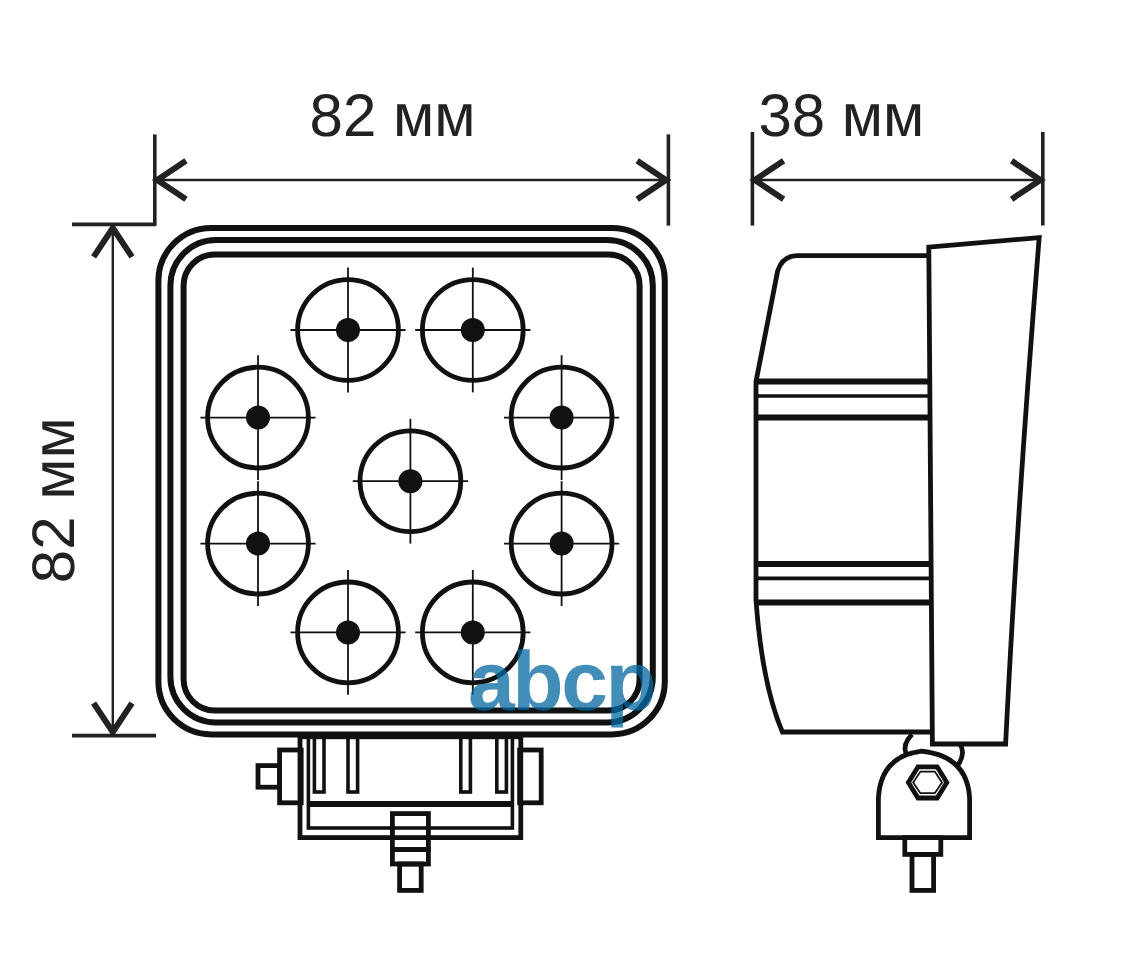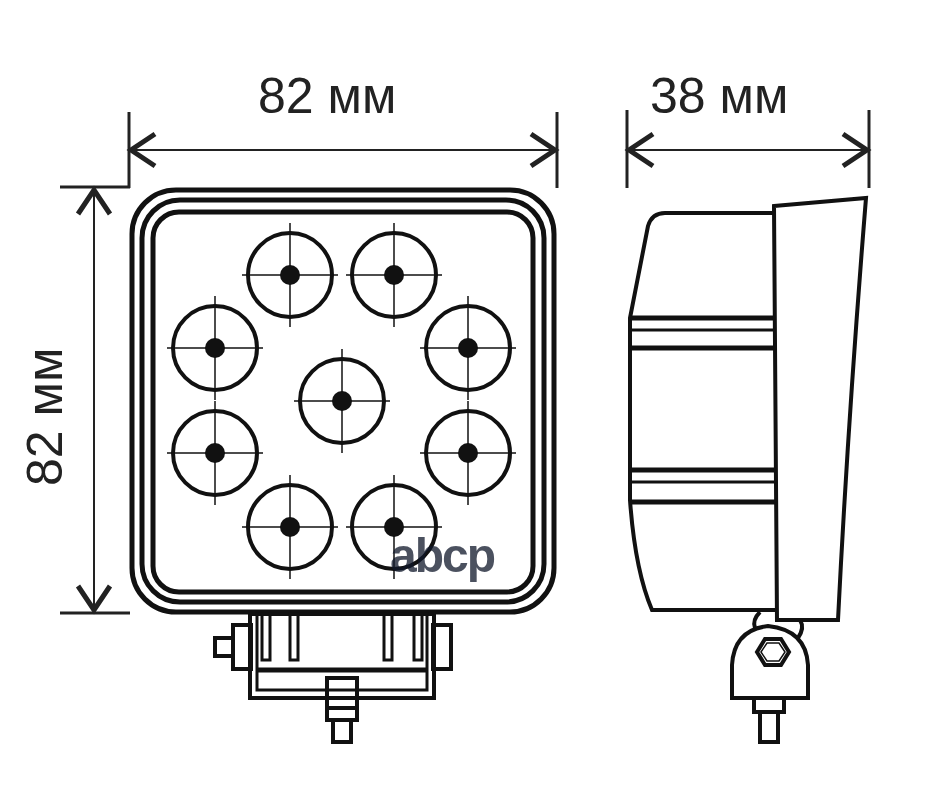--- a/index.html
+++ b/index.html
@@ -1,21 +1,21 @@
 <!DOCTYPE html>
 <html><head>
   <meta charset="utf-8">
   <style>
     html, body { margin: 0; padding: 0; background: #ffffff; }
     body { width: 952px; height: 800px; position: relative; overflow: hidden; font-family: "Liberation Sans", "DejaVu Sans", sans-serif; }
     .label { position: absolute; font-size: 50px; color: #222222; letter-spacing: 0px; white-space: nowrap; line-height: 1; }
     #lbl-width { left: 258px; top: 71px; }
-    #lbl-depth { left: 650px; top: 71px; }
+    #lbl-depth { left: 632px; top: 71px; }
     #lbl-height { left: 16px; top: 400px; transform-origin: 0 0; transform: translate(0, 0) rotate(-90deg); width: 180px; position:absolute; }
-    #watermark { position: absolute; left: 390px; top: 528px; font-size: 48px; font-weight: bold; color: #0f172a; opacity: 0.75; letter-spacing: -2px; }
+    #watermark { position: absolute; left: 390px; top: 528px; font-size: 70px; font-weight: bold; color: #0369a1; opacity: 0.75; letter-spacing: -2px; }
     svg { position: absolute; left: 0; top: 0; }
   </style>
 </head>
 <body>
 
 <svg width="952" height="800" viewBox="0 0 952 800" xmlns="http://www.w3.org/2000/svg">
 
   <g stroke="#222" fill="none">
     <line x1="129" y1="112" x2="129" y2="188" stroke-width="3"></line>
     <line x1="557" y1="112" x2="557" y2="188" stroke-width="3"></line>

